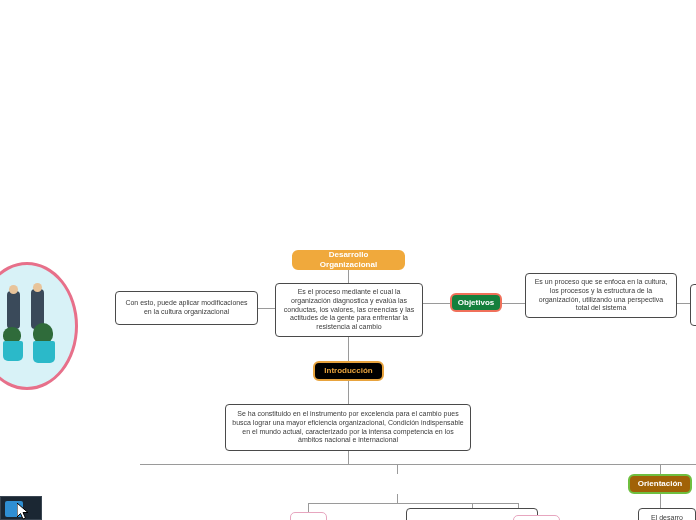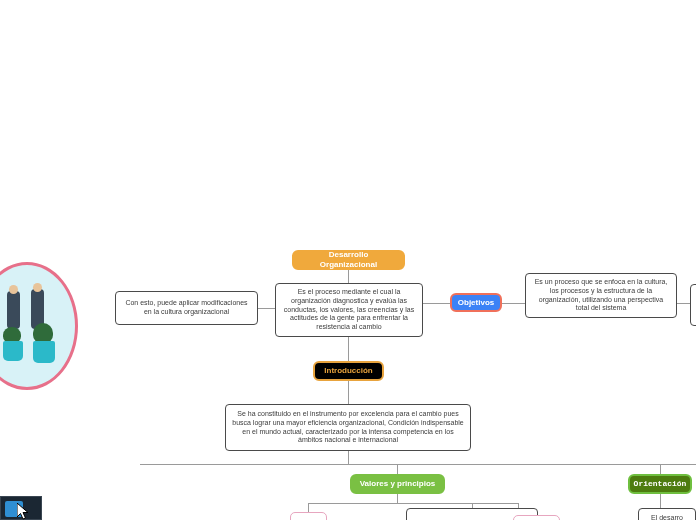--- a/index.html
+++ b/index.html
@@ -57,33 +57,32 @@
     color: #e8a33d;
     background: #000000;
   }
   .pill.orange-filled {
     border-color: #f0a93c;
     background: #f0a93c;
     color: #ffffff;
   }
   .pill.salmon-filled {
     border-color: #f0705a;
-    background: #3b82f6;
+    background: #15803d;
     color: #ffffff;
   }
   .pill.green-filled {
     border-color: #7ac043;
     background: #7ac043;
     color: #ffffff;
   }
   .pill.green-filled2 {
     border-color: #6fbf3f;
-    background: #4d7c0f;
-    color: #ffffff;
-    font-family: Liberation Mono, monospace;
+    background: #a16207;
+    color: #ffffff;
   }
   
   .line {
     position: absolute;
     background: #9a9a9a;
   }
   .line.h { height: 1px; }
   .line.v { width: 1px; }
 
   
@@ -200,23 +199,20 @@
   </div>
 
   <div class="node pill orange" style="left:313px; top:361px; width:71px; height:20px;">
     <span class="node-text">Introducción</span>
   </div>
 
   <div class="node box" style="left:225px; top:404px; width:246px; height:47px;">
     <span class="node-text">Se ha constituido en el instrumento por excelencia para el cambio pues busca lograr una mayor eficiencia organizacional, Condición indispensable en el mundo actual, caracterizado por la intensa competencia en los ámbitos nacional e internacional</span>
   </div>
 
-  <div class="node pill green-filled" style="left:350px; top:474px; width:95px; height:20px;">
-    <span class="node-text">Valores y principios</span>
-  </div>
 
   <div class="node pill green-filled2" style="left:628px; top:474px; width:64px; height:20px;">
     <span class="node-text">Orientación</span>
   </div>
 
   <div class="node box" style="left:638px; top:508px; width:58px; height:20px; font-size:7px;">
     <span class="node-text">El desarro</span>
   </div>
 
   <div class="node" style="left:290px; top:512px; width:37px; height:14px; border:1px solid #e7a6bf;">

